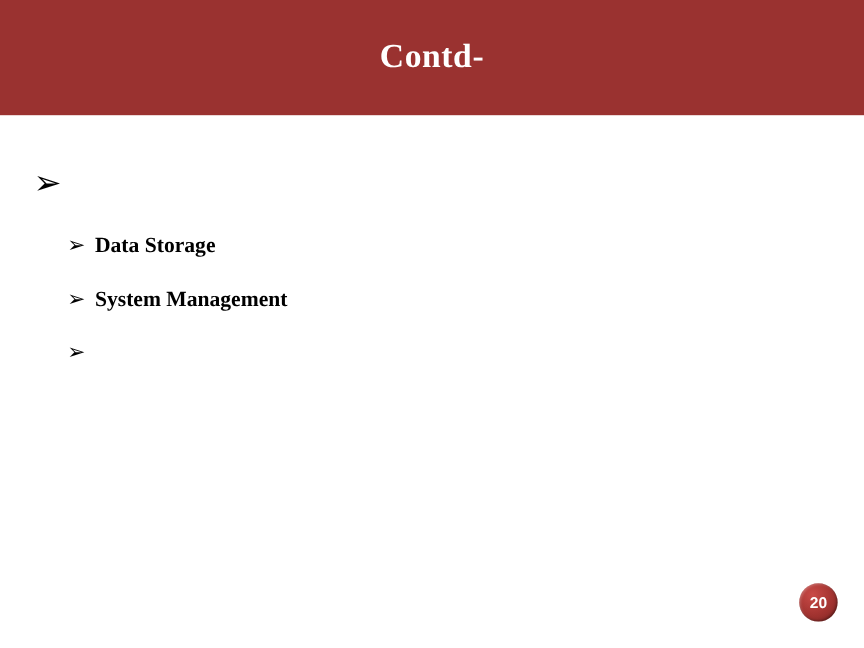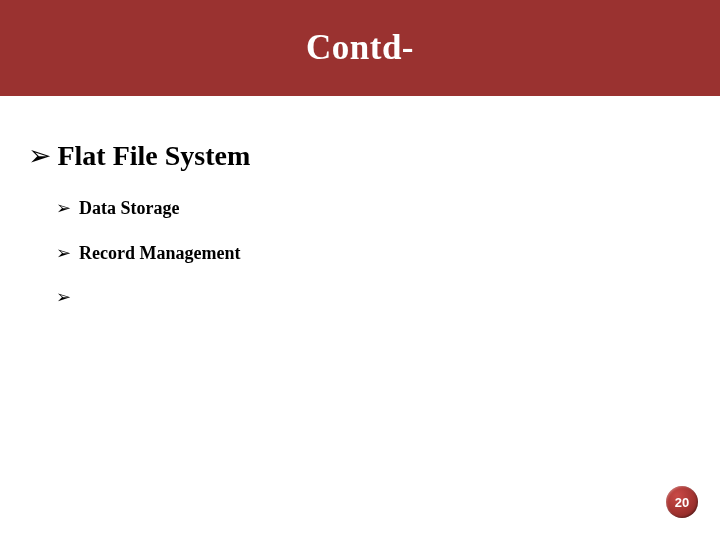--- a/index.html
+++ b/index.html
@@ -10,21 +10,21 @@
     top: 0; left: 0; right: 0;
     height: 96px;
     background: #9a3230;
     display: flex;
     align-items: center;
     justify-content: center;
   }
   .title-text {
     color: #ffffff;
     font-weight: bold;
-    font-size: 35px;
+    font-size: 28px;
     letter-spacing: 0.5px;
   }
   .content {
     position: absolute;
     top: 140px;
     left: 28px;
     right: 40px;
   }
   .main-item {
     display: flex;
@@ -86,30 +86,29 @@
 
 <div class="slide">
 
   <div class="title-bar">
     <div class="title-text">Contd-</div>
   </div>
 
   <div class="content">
     <div class="main-item">
       <span class="bullet">➢</span>
-      <span class="label">Flat File System</span>
     </div>
     <div class="sub-list">
       <div class="sub-item">
         <span class="bullet">➢</span>
         <span class="label">Data Storage</span>
       </div>
       <div class="sub-item">
         <span class="bullet">➢</span>
-        <span class="label">Record Management</span>
+        <span class="label">System Management</span>
       </div>
       <div class="sub-item">
         <span class="bullet">➢</span>
       </div>
     </div>
   </div>
 
   <div class="page-badge">
     <span class="num">20</span>
   </div>

